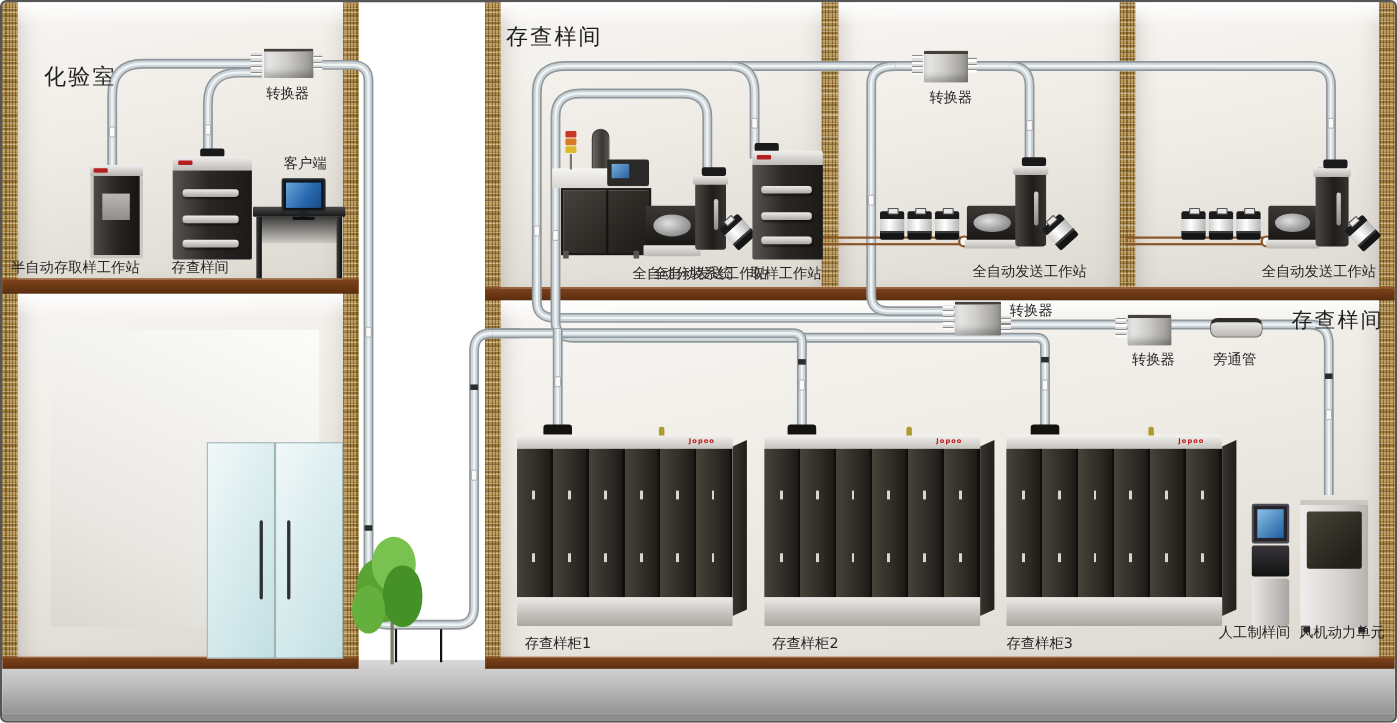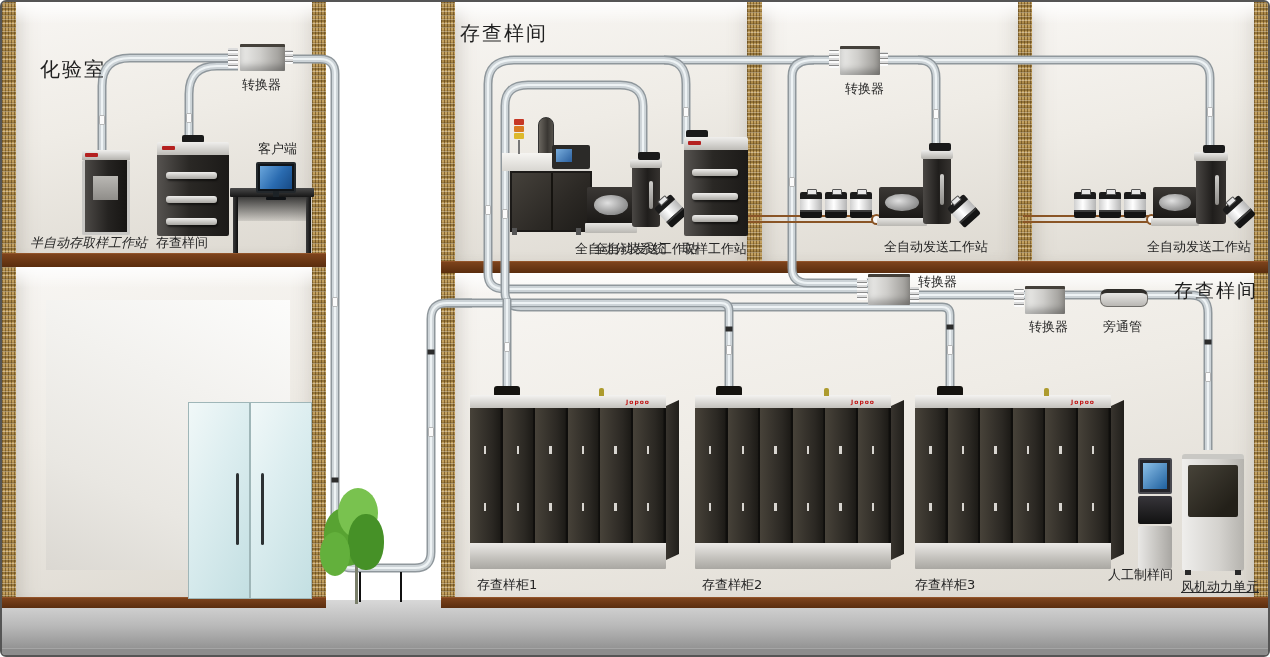--- a/index.html
+++ b/index.html
@@ -266,21 +266,21 @@
   <div class="ribs" style="left:226px;top:46px;height:20px;"></div>
   <div class="ribs" style="left:283px;top:48px;width:8px;height:14px;"></div>
   <div class="lbl" style="left:240px;top:74px;">转换器</div>
 
   <div class="semi" style="left:80px;top:158px;width:42px;height:72px;">
     <div class="cap">
         <span class="redmark" style="left:3px;top:3px;"></span>
       </div>
     <div class="win"></div>
   </div>
-  <div class="lbl" style="left:28px;top:232px;font-style:italic;">半自动存取样工作站</div>
+  <div class="lbl" style="left:8px;top:232px;">半自动存取样工作站</div>
 
   <div class="station" style="left:155px;top:140px;width:72px;height:94px;">
     <div class="conn" style="left:25px;"></div>
     <div class="cap">
         <span class="redmark" style="left:5px;top:4px;"></span>
       </div>
     <div class="body"></div>
     <div class="slat" style="top:30px;"></div>
     <div class="slat" style="top:54px;"></div>
     <div class="slat" style="top:76px;"></div>
@@ -476,15 +476,15 @@
     <div class="mid"></div>
     <div class="kbase"></div>
   </div>
   <div class="lbl" style="left:1106px;top:564px;">人工制样间</div>
 
   <div class="fan" style="left:1180px;top:452px;">
     <div class="door"></div>
     <div class="foot" style="left:3px;"></div>
     <div class="foot" style="right:3px;"></div>
   </div>
-  <div class="lbl" style="left:1179px;top:576px;text-decoration:underline;">风机动力单元</div>
+  <div class="lbl" style="left:1179px;top:564px;">风机动力单元</div>
 
 </div>
 
 </body></html>

